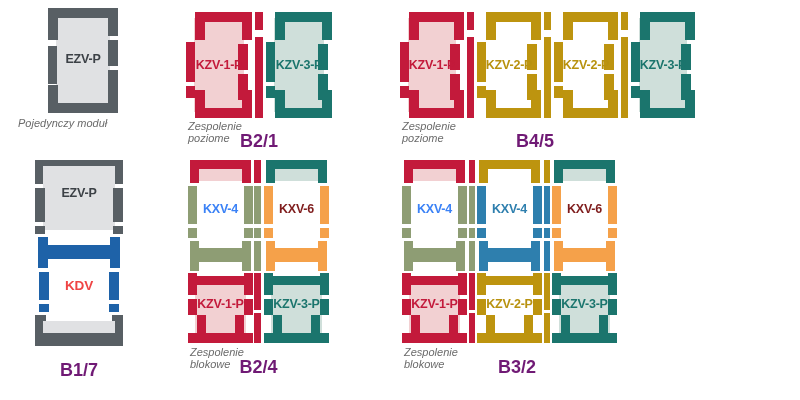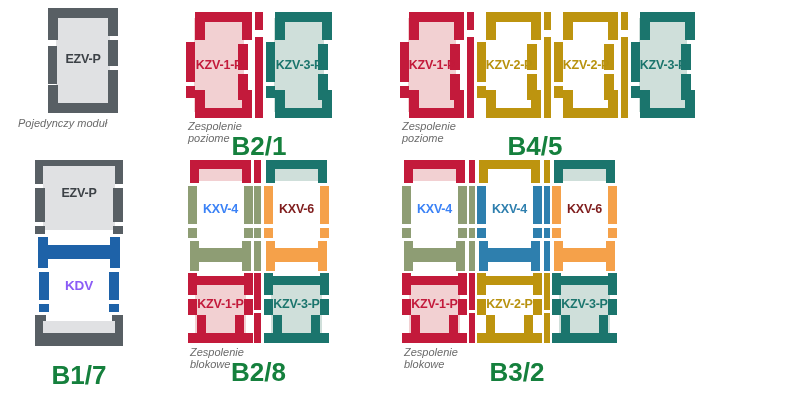--- a/index.html
+++ b/index.html
@@ -6,21 +6,21 @@
   .canvas{position:relative;width:800px;height:400px;background:#ffffff;overflow:hidden;
           font-family:"Liberation Sans",sans-serif;}
   .p{position:absolute;}
   
   .c-red{background:#c31a3b}.c-pink{background:#f2d0d2}
   .c-teal{background:#1b756d}.c-lteal{background:#cfdfda}
   .c-gold{background:#bd940f}.c-olive{background:#8e9d74}
   .c-orange{background:#f5a14a}.c-blue{background:#1e62a8}.c-blue2{background:#2e7fae}
   .c-gray{background:#585f64}.c-lgray{background:#e0e1e3}.c-white{background:#ffffff}
   .tc-red{color:#c31a3b}.tc-teal{color:#1b756d}.tc-gold{color:#b8920f}
-  .tc-olive{color:#3b82f6}.tc-orange{color:#7f1d1d}.tc-blue{color:#8b5cf6}
+  .tc-olive{color:#3b82f6}.tc-orange{color:#7f1d1d}.tc-blue{color:#ef4444}
   .tc-blue2{color:#2e7fae}.tc-gray{color:#3c4146}
   
   .smod{width:66px;height:106px}
   .smod .fill{position:absolute;left:8px;right:8px;top:6px;bottom:6px}
   .smod .top{position:absolute;left:9px;right:0;top:0;height:10px}
   .smod .tls{position:absolute;left:9px;top:10px;width:10px;height:18px}
   .smod .trs{position:absolute;right:0;top:10px;width:10px;height:18px}
   .smod .lb1{position:absolute;left:0;top:30px;width:9px;height:40px}
   .smod .lb2{position:absolute;left:0;top:74px;width:9px;height:12px}
   .smod .rb1{position:absolute;right:4px;top:32px;width:10px;height:26px}
@@ -64,21 +64,21 @@
   .bstrip .bs2{position:absolute;left:0;right:0;top:26px;height:38px}
   .bstrip .bs3{position:absolute;left:0;right:0;top:68px;height:10px}
   .bstrip .bs4{position:absolute;left:0;right:0;top:81px;height:30px}
   .bstrip .bs5{position:absolute;left:0;right:0;top:113px;height:37px}
   .bstrip .bs6{position:absolute;left:0;right:0;top:153px;height:30px}
   
   .mod-label{position:absolute;left:0;right:0;text-align:center;
              font-weight:bold;font-size:12.5px;letter-spacing:-0.2px;}
   .caption{position:absolute;font-style:italic;font-size:11px;color:#6b6b6b;}
   .caption.ctr{text-align:left;}
-  .gtitle{position:absolute;text-align:center;font-weight:bold;font-size:26px;color:#15803d;}
+  .gtitle{position:absolute;text-align:center;font-weight:bold;font-size:18px;color:#701a75;}
 </style>
 </head>
 <body>
 
 <div class="canvas">
 
   <div class="p">
     <div class="p smod flush" style="left:48px;top:8px;width:70px;height:105px">
       <div class="fill c-lgray"></div>
       <div class="top c-gray"></div>
@@ -290,21 +290,21 @@
       <div class="tls c-teal"></div>
       <div class="trs c-teal"></div>
       <div class="lb1 c-teal"></div>
       <div class="rb1 c-teal"></div>
       <div class="bls c-teal"></div>
       <div class="brs c-teal"></div>
       <div class="bot c-teal"></div>
       <div class="mod-label tc-teal" style="top:24px">KZV-3-P</div>
     </div>
     <div class="caption" style="left:190px;top:346px">Zespolenie blokowe</div>
-    <div class="gtitle" style="left:188px;top:357px;width:141px">B2/8</div>
+    <div class="gtitle" style="left:188px;top:357px;width:141px">B2/4</div>
   </div>
 
   <div class="p">
 
     <div class="p bt" style="left:402px;top:160px">
       <div class="top c-red"></div>
       <div class="tls c-red"></div>
       <div class="trs c-red"></div>
       <div class="band c-pink"></div>
       <div class="lb1 c-olive"></div>

